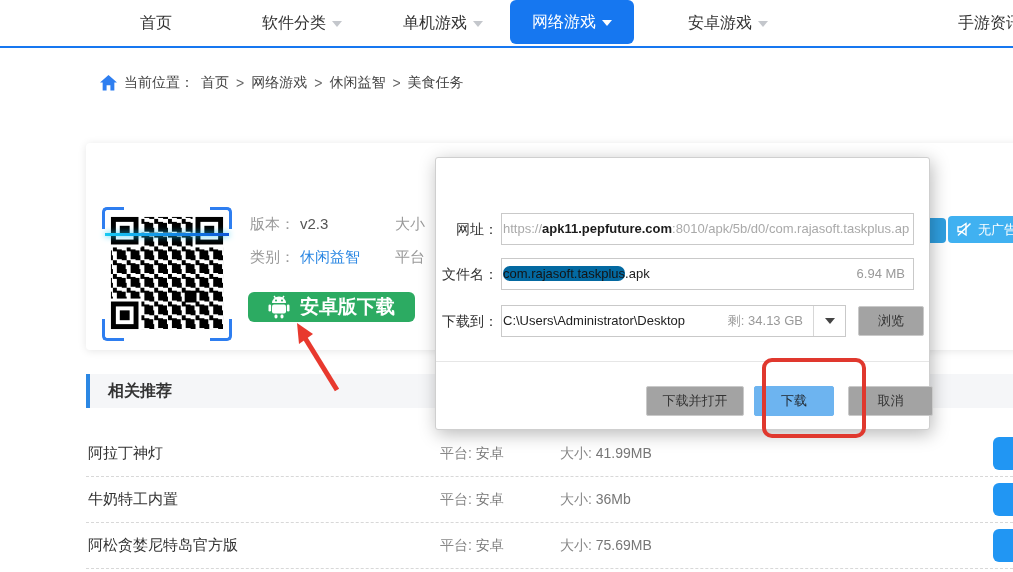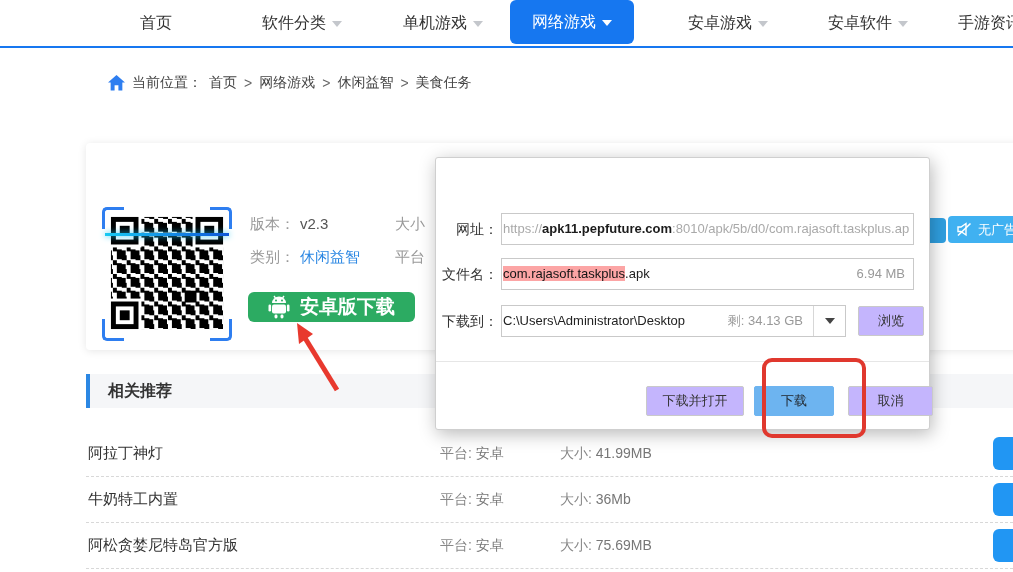--- a/index.html
+++ b/index.html
@@ -12,21 +12,21 @@
     border-bottom:2px solid #1677f0; z-index:10; }
   .nav-item { position:absolute; top:0; height:46px; line-height:46px; font-size:16px;
     color:#333; cursor:pointer; white-space:nowrap; }
   .nav-item .caret { display:inline-block; width:0; height:0; margin-left:6px; vertical-align:middle;
     border-left:5px solid transparent; border-right:5px solid transparent; border-top:6px solid #c4c7cc; }
   .nav-item.active { background:#1677f0; color:#fff; border-radius:6px; height:44px;
     line-height:44px; padding:0 22px; }
   .nav-item.active .caret { border-top-color:#fff; }
 
   
-  .breadcrumb { position:absolute; left:108px; top:74px; display:flex; align-items:center;
+  .breadcrumb { position:absolute; left:100px; top:74px; display:flex; align-items:center;
     gap:7px; font-size:14px; color:#444; z-index:5; }
   .breadcrumb .crumb { color:#444; cursor:pointer; }
   .breadcrumb .sep { color:#666; }
 
   
   .card { position:absolute; left:86px; top:143px; width:950px; height:207px; background:#fff;
     border-radius:4px; box-shadow:0 1px 8px rgba(0,0,0,0.10); z-index:1; }
   .app-title { position:absolute; left:20px; top:14px; font-size:27px; font-weight:bold; color:#333; }
 
   .qr-wrap { position:absolute; left:16px; top:64px; width:130px; height:134px; }
@@ -75,30 +75,30 @@
     border:1px solid #cfcfcf; border-radius:3px; box-shadow:2px 4px 18px rgba(0,0,0,0.28); z-index:40; }
   .dlg-header { position:relative; height:36px; border-bottom:1px solid #e3e3e3; }
   .dlg-title { position:absolute; left:14px; top:10px; font-size:13px; color:#333; }
   .dlg-close { position:absolute; right:12px; top:9px; width:16px; height:16px; cursor:pointer; }
   .dlg-label { position:absolute; left:0; width:62px; text-align:right; font-size:14px; color:#333; }
   .fld { position:absolute; left:65px; width:413px; height:32px; border:1px solid #c9c9c9;
     background:#fff; font-size:13px; line-height:30px; padding:0 1px; overflow:hidden;
     white-space:nowrap; }
   .fld .gray { color:#a9a9a9; }
   .fld .host { color:#1c1c1c; font-weight:bold; }
-  .fld .sel { background:#fca5a5; color:#141414; }
+  .fld .sel { background:#0369a1; color:#141414;border-radius:7px; }
   .fld .dark { color:#222; }
   .fld .fsize { position:absolute; right:8px; top:0; color:#999; }
   .dest-fld { width:345px; padding-right:86px; }
   .dest-free { position:absolute; right:42px; top:0; color:#999; }
   .dest-arrow { position:absolute; right:0; top:0; width:32px; height:30px; border-left:1px solid #d7d7d7;
     display:flex; align-items:center; justify-content:center; cursor:pointer; }
   .dest-arrow i { width:0; height:0; border-left:5px solid transparent; border-right:5px solid transparent;
     border-top:6px solid #444; }
-  .dlg-btn { position:absolute; height:30px; background:#c4b5fd; border:1px solid #c9c9c9;
+  .dlg-btn { position:absolute; height:30px; background:#a3a3a3; border:1px solid #c9c9c9;
     border-radius:2px; font-size:13px; color:#333; display:flex; align-items:center;
     justify-content:center; cursor:pointer; }
   .dlg-btn.primary { background:#6db4f0; border-color:#6db4f0; color:#20262c; }
   .dlg-footer-sep { position:absolute; left:0; right:0; top:203px; border-top:1px solid #e6e6e6; }
 
   .red-box { position:absolute; left:762px; top:358px; width:104px; height:80px;
     border:4px solid #e0382e; border-radius:10px; z-index:60; pointer-events:none; }
 </style>
 </head>
 <body>
@@ -111,23 +111,20 @@
       <span>软件分类</span><i class="caret"></i>
     </div>
     <div class="nav-item" style="left:403px">
       <span>单机游戏</span><i class="caret"></i>
     </div>
     <div class="nav-item active" style="left:510px">
       <span>网络游戏</span><i class="caret"></i>
     </div>
     <div class="nav-item" style="left:688px">
       <span>安卓游戏</span><i class="caret"></i>
-    </div>
-    <div class="nav-item" style="left:828px">
-      <span>安卓软件</span><i class="caret"></i>
     </div>
     <div class="nav-item" style="left:958px">手游资讯</div>
   </header>
 
   <div class="breadcrumb">
     <svg width="17" height="16" viewBox="0 0 16 15">
       <path d="M8 0 L16 7 H13.5 V14.5 H9.8 V9.6 H6.2 V14.5 H2.5 V7 H0 Z" fill="#2e7ef0"></path>
     </svg>
     <span>当前位置：</span>
     <span class="crumb">首页</span>

